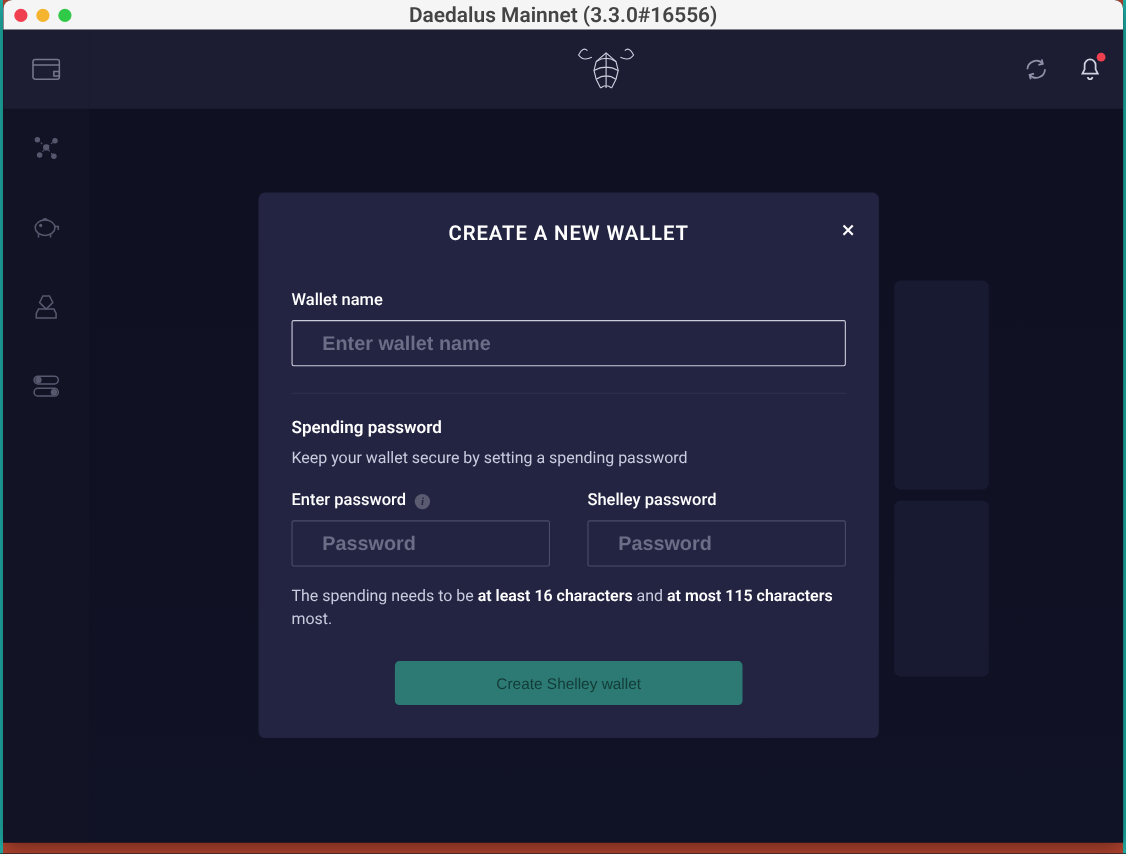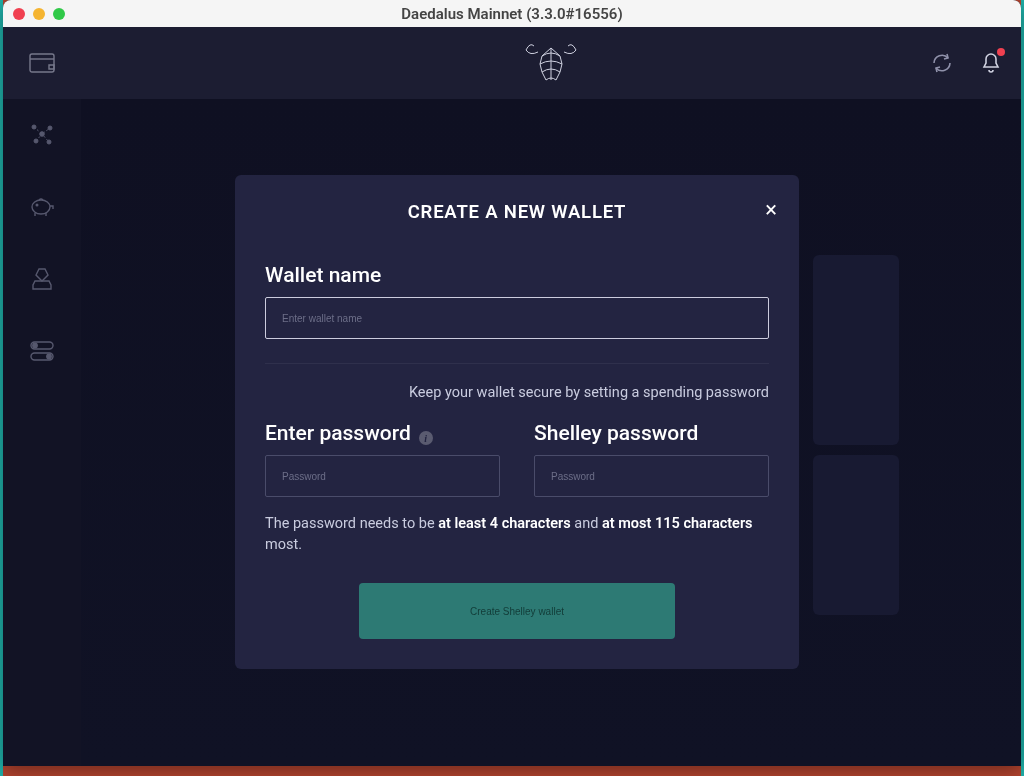--- a/index.html
+++ b/index.html
@@ -58,21 +58,21 @@
     position: relative;
     flex: 0 0 auto;
   }
   .traffic-lights { display: flex; gap: 8px; }
   .tl { width: 12px; height: 12px; border-radius: 50%; }
   .tl.red { background: var(--red-dot); }
   .tl.yellow { background: var(--yellow-dot); }
   .tl.green { background: var(--green-dot); }
   .titlebar-text {
     position: absolute; left: 0; right: 0; text-align: center;
-    color: var(--titlebar-text); font-size: 15px; font-weight: 600;
+    color: var(--titlebar-text); font-size: 19px; font-weight: 600;
     pointer-events: none;
   }
   .content {
     flex: 1;
     display: flex;
     min-height: 0;
     background: var(--bg-darker);
   }
   .sidebar {
     width: 78px;
@@ -149,42 +149,42 @@
   }
   .modal-close {
     position: absolute;
     right: 22px; top: 24px;
     color: var(--text-light);
     font-size: 22px;
     line-height: 1;
     cursor: pointer;
   }
   .field-label {
-    font-size: 21px;
+    font-size: 15px;
     font-weight: 500;
     margin-bottom: 10px;
     color: var(--text-light);
   }
   .sub-label {
     font-size: 14.5px;
     color: #c9ccdf;
     margin-bottom: 20px;
     margin-top: -2px;
-    text-align: right;
   }
   .text-input {
     width: 100%;
     height: 42px;
     background: transparent;
     border: 1px solid var(--input-border);
     border-radius: 2px;
-    padding: 0 16px;
-    color: var(--text-light);
-    font-size: 10px;
+    padding: 0 27px;
+    color: var(--text-light);
+    font-size: 18px;
     outline: none;
+    font-weight: bold;
   }
   .text-input.focused { border-color: var(--input-border-focus); }
   .text-input::placeholder { color: var(--text-dim); }
   .divider {
     height: 1px;
     background: rgba(255,255,255,0.06);
     margin: 24px 0 22px 0;
   }
   .section-title {
     font-size: 15.5px;
@@ -214,26 +214,26 @@
     font-size: 14.5px;
     color: #c9ccdf;
     margin-top: 16px;
     line-height: 1.45;
   }
   .hint b { color: #ffffff; font-weight: 600; }
   .primary-btn {
     display: block;
     margin: 28px auto 0 auto;
     width: 316px;
-    height: 56px;
+    height: 40px;
     background: var(--accent-teal);
     color: #123c38;
     border: none;
     border-radius: 4px;
-    font-size: 10px;
+    font-size: 14px;
     font-weight: 500;
     cursor: pointer;
   }
   svg { display:block; }
 </style>
 </head>
 <body>
 
 <div class="screen">
   <div class="window">
@@ -322,38 +322,39 @@
 
           <div class="modal">
             <div class="modal-close">×</div>
             <div class="modal-title">CREATE A NEW WALLET</div>
 
             <div class="field-label">Wallet name</div>
             <input class="text-input focused" type="text" placeholder="Enter wallet name" style="">
 
             <div class="divider"></div>
 
+            <div class="section-title">Spending password</div>
             <div class="sub-label">Keep your wallet secure by setting a spending password</div>
 
             <div class="row">
               <div class="col">
                 <div class="label-with-info">
                   <span class="field-label" style="margin:0">Enter password</span>
                   <span class="info-icon">i</span>
                 </div>
                 <input class="text-input" type="password" placeholder="Password" style="">
               </div>
               <div class="col">
                 <div class="field-label">Shelley password</div>
                 <input class="text-input" type="password" placeholder="Password" style="">
               </div>
             </div>
 
             <div class="hint">
-              <span>The password needs to be </span><b>at least 4 characters</b><span> and </span><b>at most 115 characters</b><span> most.</span>
+              <span>The spending needs to be </span><b>at least 16 characters</b><span> and </span><b>at most 115 characters</b><span> most.</span>
             </div>
 
             <button class="primary-btn">Create Shelley wallet</button>
           </div>
         </div>
       </div>
     </div>
 
   </div>
 </div>

